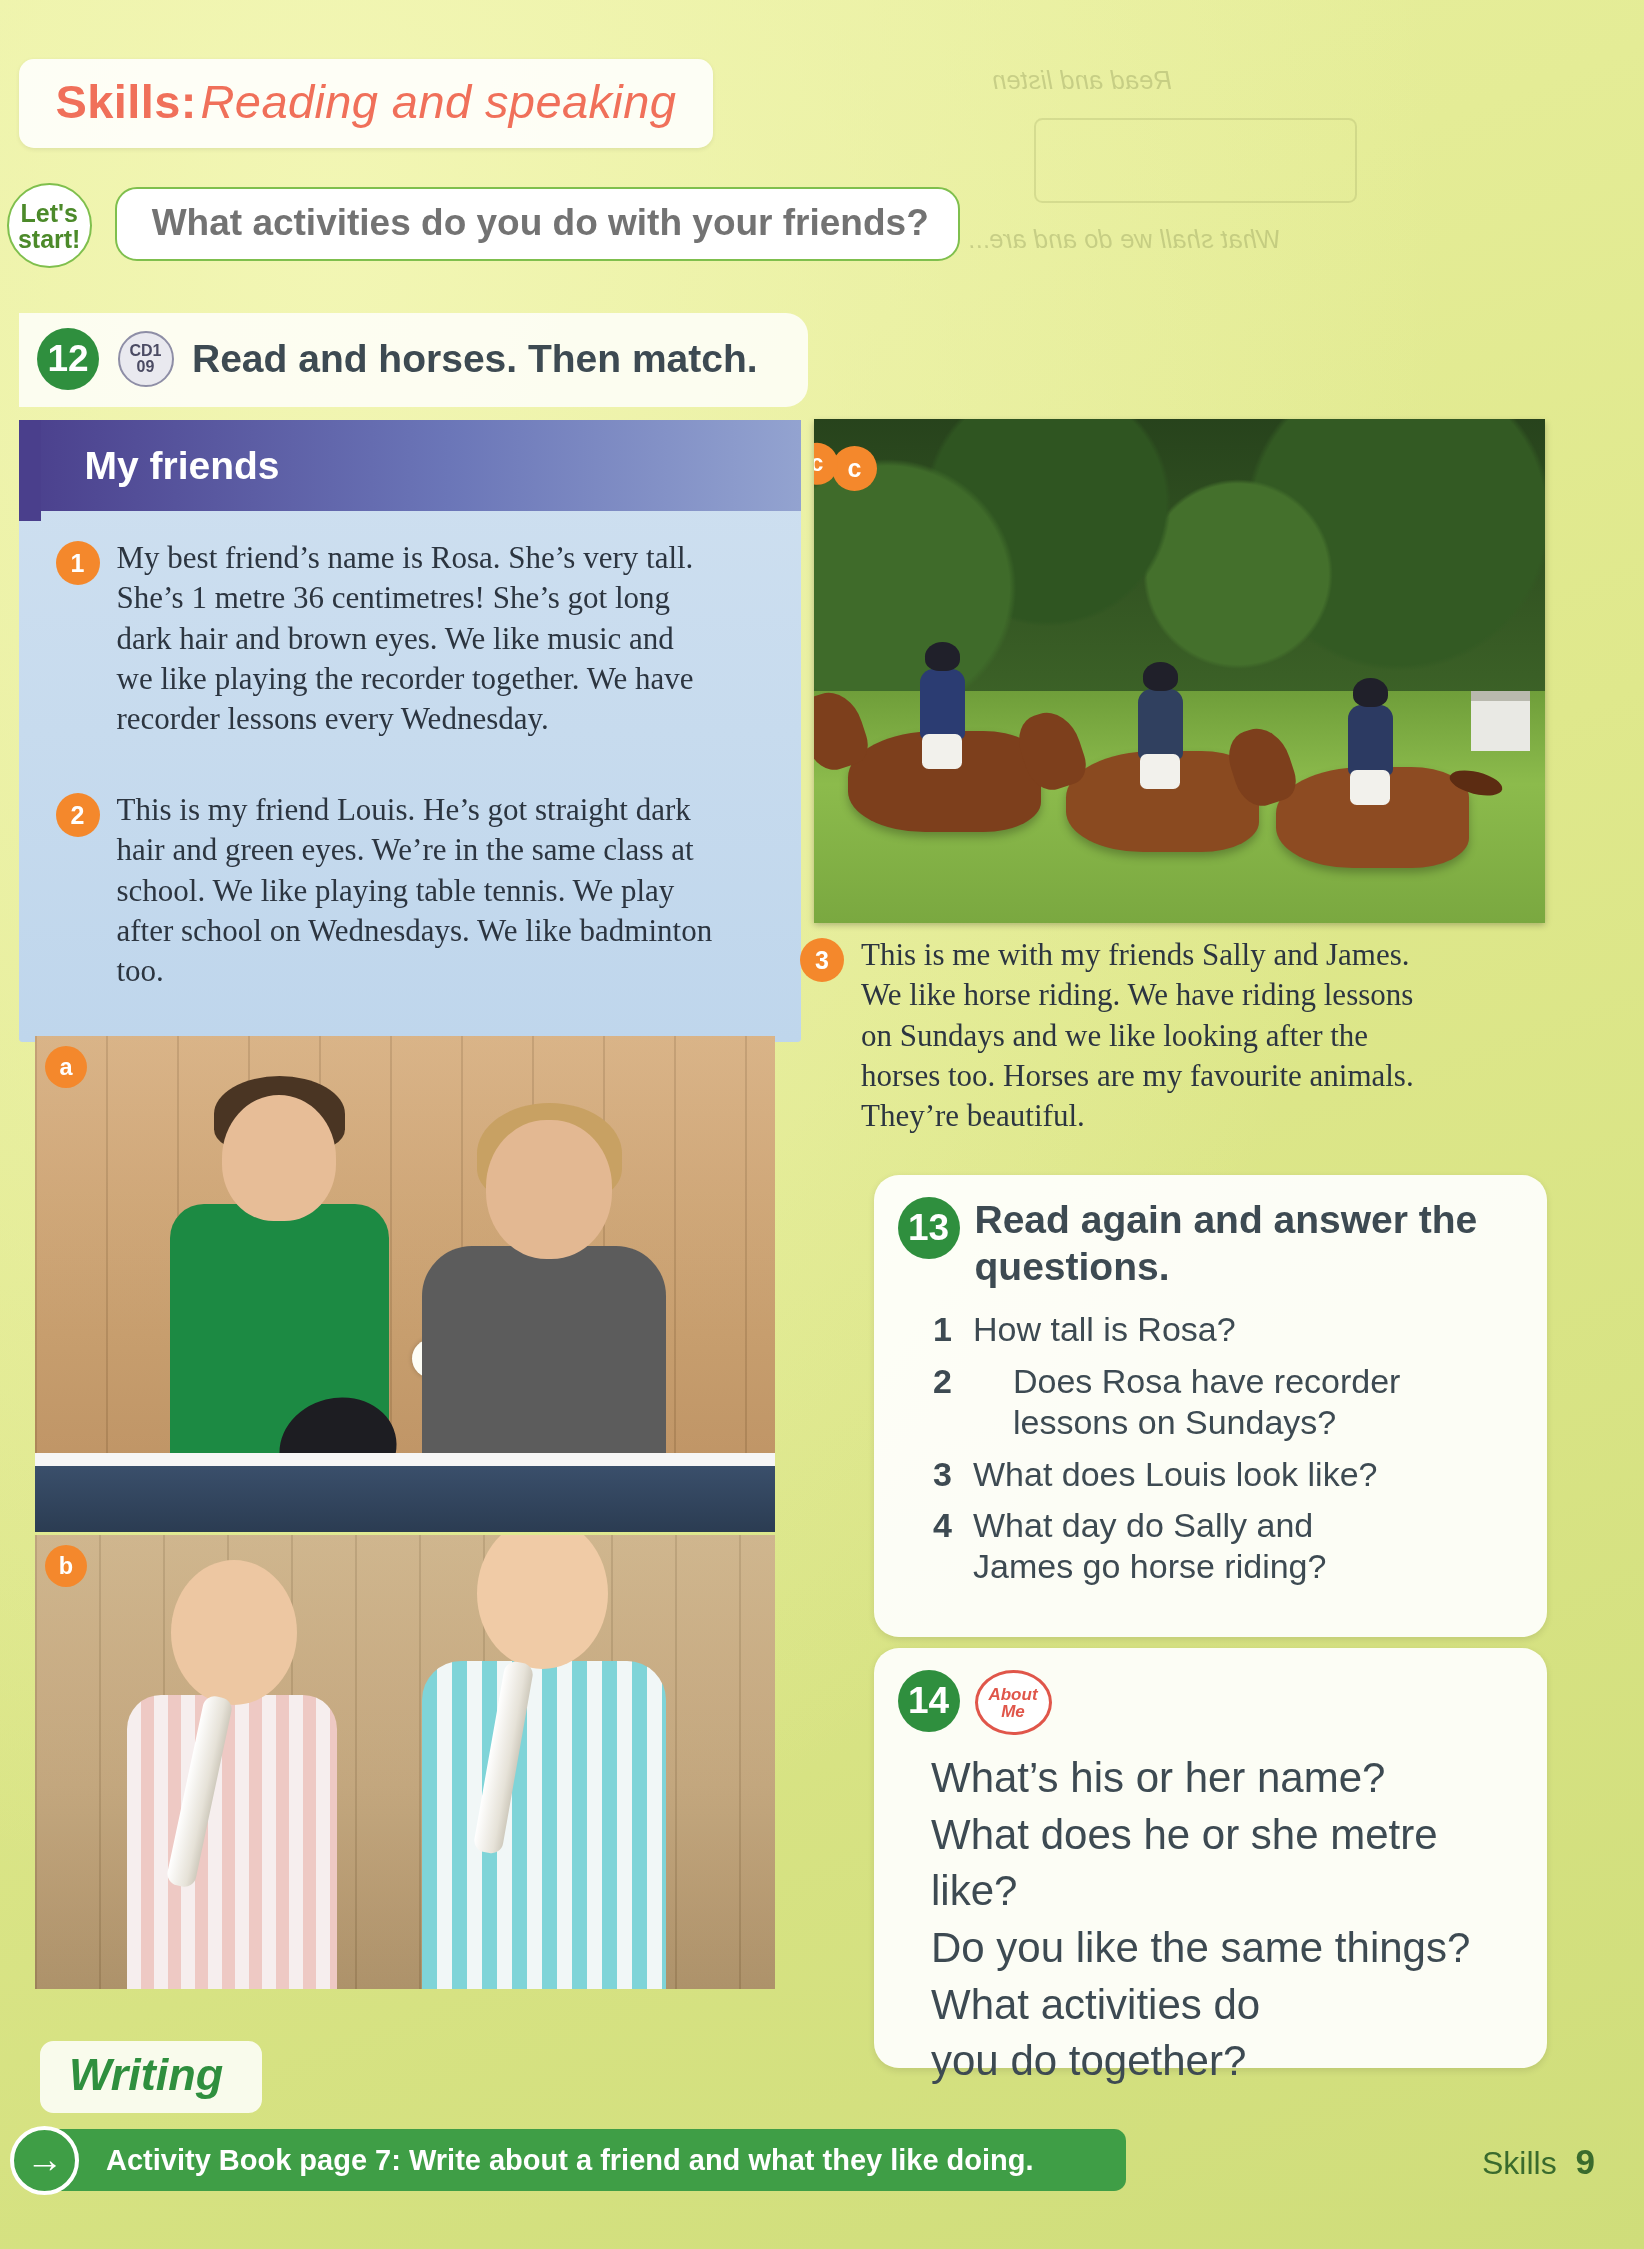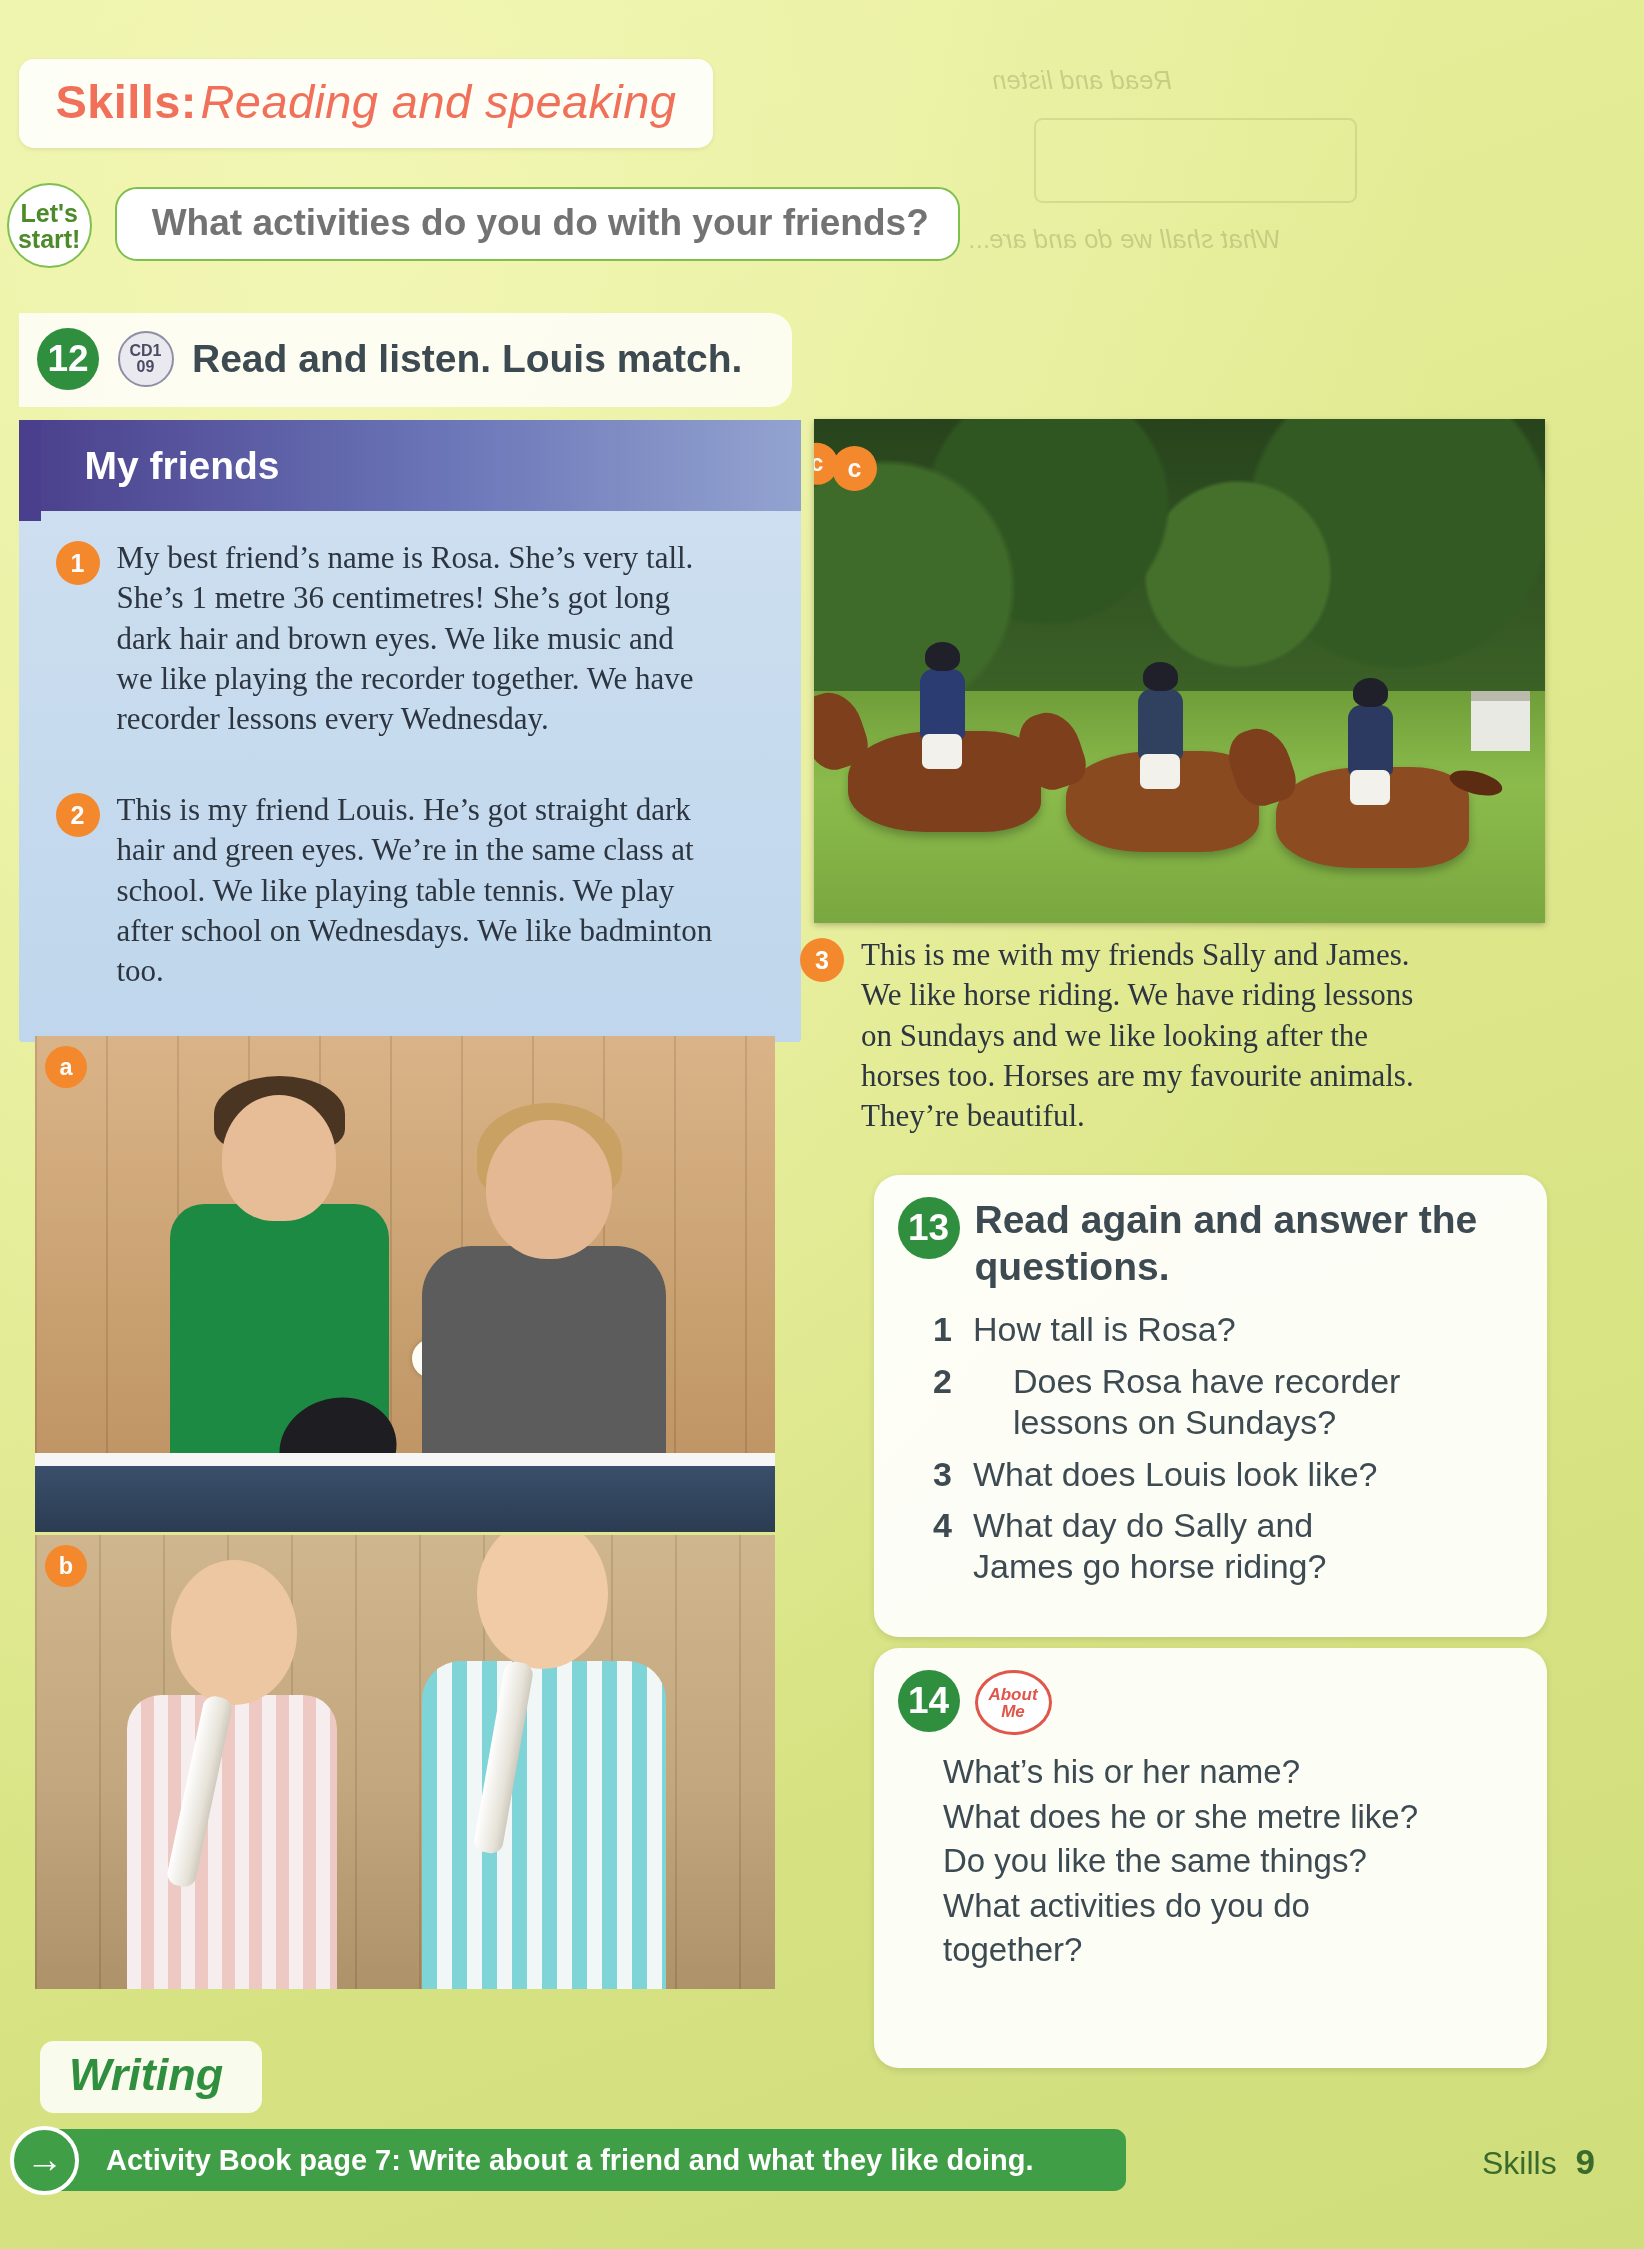--- a/index.html
+++ b/index.html
@@ -420,23 +420,22 @@
     font-size:17px; font-weight:bold;
     font-style:italic;
     line-height:1.0;
     display:flex; flex-direction:column;
     align-items:center; justify-content:center;
     text-align:center;
     flex:0 0 auto;
   }
   .ex14-qs {
     padding:15px 25px 0 57px;
-    font-size:33px; color:#3d4a52;
+    font-size:42px; color:#3d4a52;
     line-height:1.35;
-    margin-left:12px;
   }
 
   
   .writing-banner {
     position:absolute; left:40px; top:2041px;
     background:rgba(255,255,255,0.85);
     border-radius:13.5px;
     padding:8.4px 39px 11.8px 29px;
     font-size:45px;
     font-style:italic;
@@ -495,21 +494,21 @@
     </div>
     <div class="lets-q">What activities do you do with your friends?</div>
   </div>
 
   <div class="ex12">
     <div class="num-circle">12</div>
     <div class="cd-circle">
       <span>CD1</span>
       <span>09</span>
     </div>
-    <div class="ex-title">Read and listen. Louis match.</div>
+    <div class="ex-title">Read and horses. Then match.</div>
   </div>
 
   <div class="read-panel">
     <div class="read-head">My friends</div>
     <div class="stripe"></div>
 
     <div class="para" style="left:37px; top:118px; width:706px;">
       <div class="pnum">1</div>
       <div class="ptext" style="width:589px;">My best friend’s name is Rosa. She’s very tall. She’s 1 metre 36 centimetres! She’s got long dark hair and brown eyes. We like music and we like playing the recorder together. We have recorder lessons every Wednesday.</div>
     </div>

